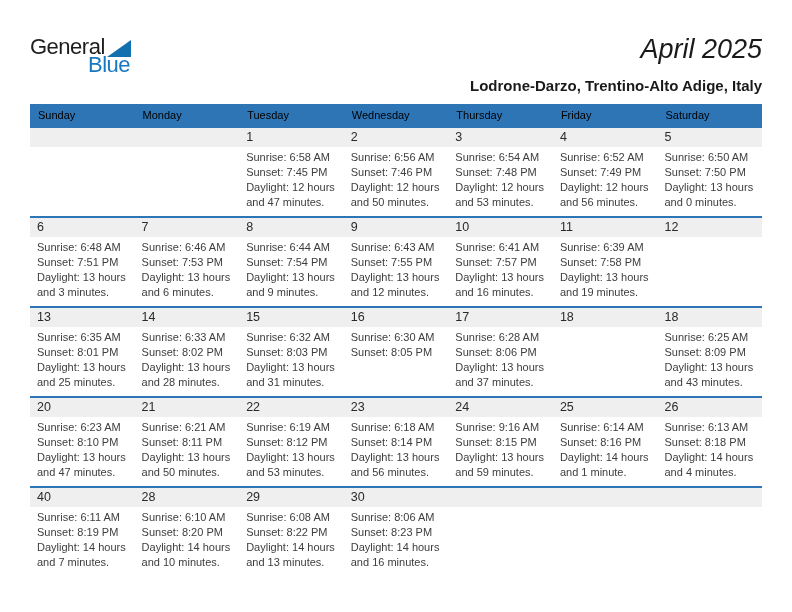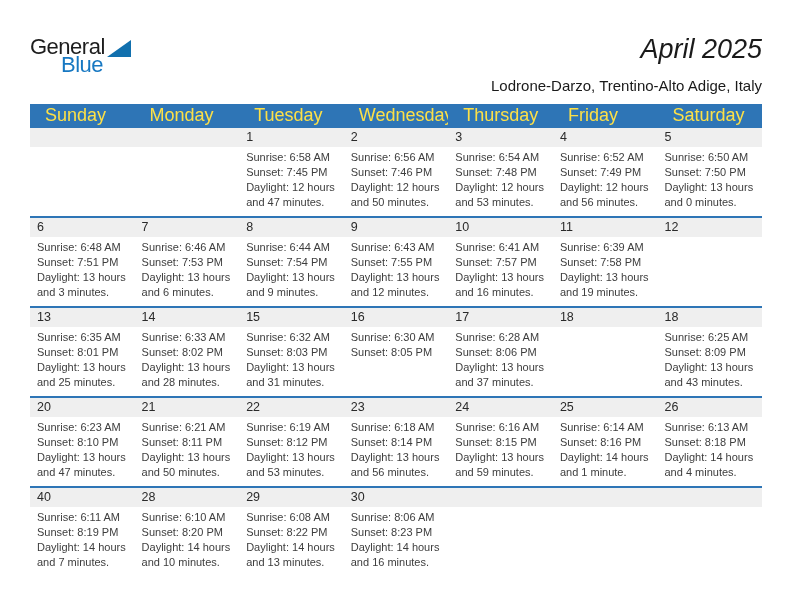--- a/index.html
+++ b/index.html
@@ -6,28 +6,28 @@
   body{
     width:792px;height:612px;position:relative;background:#ffffff;
     font-family:"Liberation Sans", sans-serif;overflow:hidden;
     -webkit-font-smoothing:antialiased;
   }
   
   .logo{position:absolute;left:30px;top:36px;width:130px;}
   .logo-top{display:flex;align-items:flex-end;}
   .logo-general{font-size:22px;color:#1d1d1d;letter-spacing:-0.5px;line-height:22px;}
   .logo-triangle{width:24px;height:17px;margin-left:2px;margin-bottom:1px;}
-  .logo-blue{font-size:22px;color:var(--logo-blue);letter-spacing:-0.5px;line-height:20px;margin-left:31px;margin-top:-3px;}
+  .logo-blue{font-size:22px;color:var(--logo-blue);letter-spacing:-0.5px;line-height:20px;margin-left:58px;margin-top:-3px;}
   
   .page-title{position:absolute;top:34px;right:30px;font-size:27px;color:#1a1a1a;font-style:italic;}
-  .page-subtitle{position:absolute;top:77px;right:30px;font-size:15px;color:#1a1a1a;}
+  .page-subtitle{position:absolute;top:77px;right:30px;font-size:15px;color:#1a1a1a;font-weight:bold;}
   
   .calendar{position:absolute;left:30px;top:104px;width:732px;}
   .weekday-row{display:flex;background:var(--header-bg);height:22px;align-items:center;}
-  .weekday-cell{flex:1;color:#fde047;font-size:18px;padding-left:15px;overflow:hidden;white-space:nowrap;}
+  .weekday-cell{flex:1;color:#000000;font-size:11px;padding-left:8px;overflow:hidden;white-space:nowrap;}
   .week-row{display:flex;border-top:2px solid var(--row-border);height:88px;}
   .day-cell{flex:1;overflow:hidden;}
   .day-band{background:var(--day-band-bg);height:19px;line-height:19px;font-size:12.5px;color:#2a2a2a;padding-left:7px;box-sizing:border-box;}
   .cell-body{padding:3px 5px 0 7px;font-size:11px;line-height:15px;color:#3d3d3d;}
   .detail-line{white-space:normal;}
 </style>
 </head>
 <body>
 
 <div class="logo">
@@ -236,21 +236,21 @@
           <div class="day-band">23</div>
           <div class="cell-body">
             <div class="detail-line">Sunrise: 6:18 AM</div>
             <div class="detail-line">Sunset: 8:14 PM</div>
             <div class="detail-line">Daylight: 13 hours and 56 minutes.</div>
           </div>
         </div>
         <div class="day-cell">
           <div class="day-band">24</div>
           <div class="cell-body">
-            <div class="detail-line">Sunrise: 6:16 AM</div>
+            <div class="detail-line">Sunrise: 9:16 AM</div>
             <div class="detail-line">Sunset: 8:15 PM</div>
             <div class="detail-line">Daylight: 13 hours and 59 minutes.</div>
           </div>
         </div>
         <div class="day-cell">
           <div class="day-band">25</div>
           <div class="cell-body">
             <div class="detail-line">Sunrise: 6:14 AM</div>
             <div class="detail-line">Sunset: 8:16 PM</div>
             <div class="detail-line">Daylight: 14 hours and 1 minute.</div>

